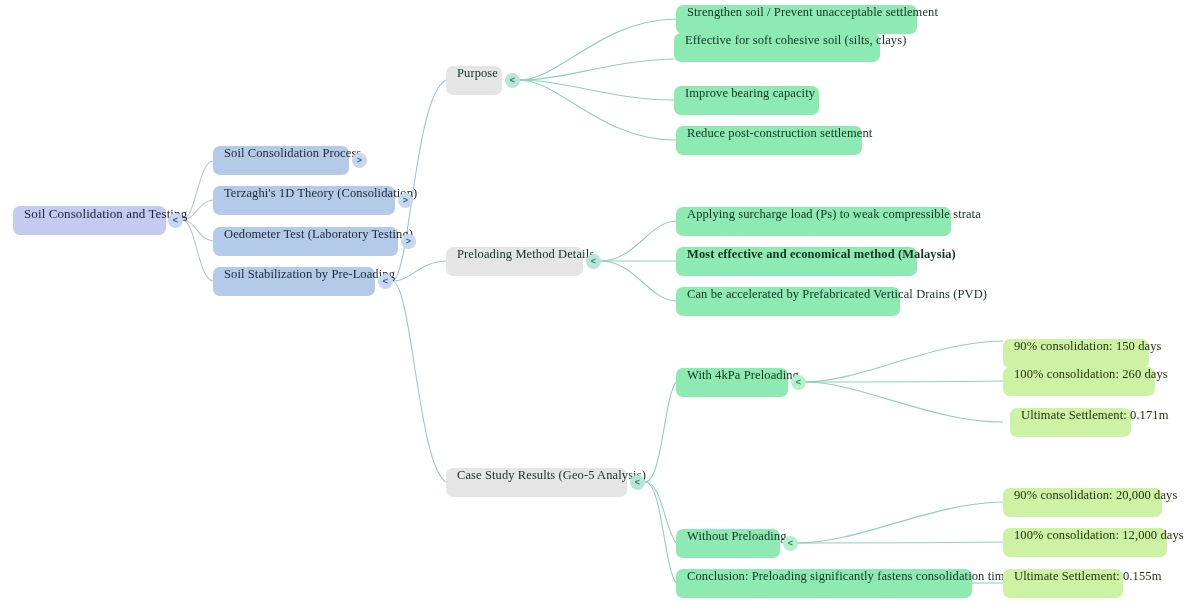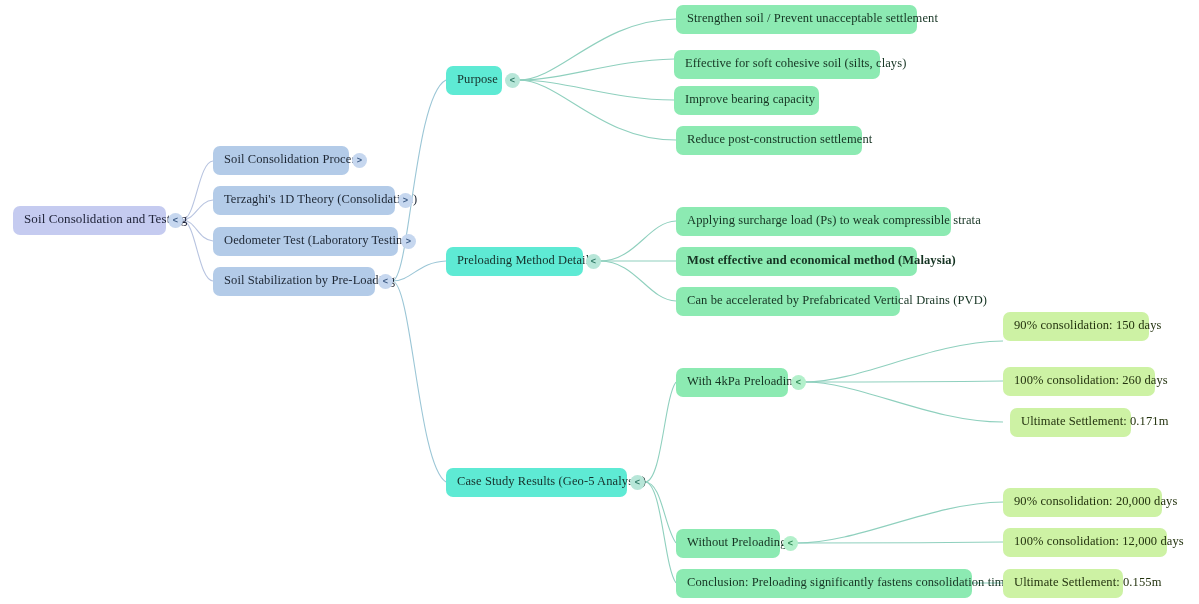--- a/index.html
+++ b/index.html
@@ -1,25 +1,25 @@
 <!DOCTYPE html>
 <html><head>
 <meta charset="utf-8">
 <style>
   html,body{margin:0;padding:0;background:#ffffff;}
   body{width:1199px;height:604px;position:relative;overflow:hidden;
        font-family:"Liberation Serif","DejaVu Serif",serif;}
   #canvas{position:absolute;left:0;top:0;width:1199px;height:604px;}
   svg.links{position:absolute;left:0;top:0;width:1199px;height:604px;pointer-events:none;}
   .node{position:absolute;box-sizing:border-box;border-radius:7px;
-        display:flex;align-items:flex-end;white-space:nowrap;
-        font-size:12.5px;color:#1d2a2a;padding:8px 11px;letter-spacing:.1px;}
+        display:flex;align-items:flex-start;white-space:nowrap;
+        font-size:12.5px;color:#1d2a2a;padding:0 11px;letter-spacing:.1px;}
   .node.root{background:#c5cbf0;color:#20243a;font-size:13px;}
   .node.lvl2{background:#b3cbe8;color:#1d2633;}
-  .node.lvl3{background:#5eead4;color:#16302b;}
+  .node.lvl3{background:#e5e5e5;color:#16302b;}
   .node.lvl4{background:#8ceab2;color:#153322;}
   .node.lvl5{background:#cdf2a4;color:#24330f;}
   .toggle{position:absolute;width:15px;height:15px;border-radius:50%;
           display:flex;align-items:center;justify-content:center;
           font-family:"Liberation Sans","DejaVu Sans",sans-serif;
           font-size:9px;font-weight:bold;line-height:1;box-sizing:border-box;}
   .toggle.blue{background:#c6d7ef;color:#3c5a84;}
   .toggle.teal{background:#b7e6d8;color:#2f7a66;}
   .toggle.green{background:#b3f0cb;color:#2f8a55;}
 </style>
@@ -120,21 +120,21 @@
   <div class="node lvl3" style="left:446px;top:468px;width:181px;height:29px;">
     <span>Case Study Results (Geo-5 Analysis)</span>
   </div>
   <div class="toggle teal" style="left:630px;top:475px;">
     <span>&lt;</span>
   </div>
 
   <div class="node lvl4" style="left:676px;top:5px;width:241px;height:29px;">
     <span>Strengthen soil / Prevent unacceptable settlement</span>
   </div>
-  <div class="node lvl4" style="left:674px;top:50px;width:206px;height:29px;">
+  <div class="node lvl4" style="left:674px;top:33px;width:206px;height:29px;">
     <span>Effective for soft cohesive soil (silts, clays)</span>
   </div>
   <div class="node lvl4" style="left:674px;top:86px;width:145px;height:29px;">
     <span>Improve bearing capacity</span>
   </div>
   <div class="node lvl4" style="left:676px;top:207px;width:275px;height:29px;">
     <span>Applying surcharge load (Ps) to weak compressible strata</span>
   </div>
 
   <div class="node lvl4" style="left:676px;top:126px;width:186px;height:29px;">
@@ -158,21 +158,21 @@
     <span>Without Preloading</span>
   </div>
   <div class="toggle green" style="left:783px;top:536px;">
     <span>&lt;</span>
   </div>
 
   <div class="node lvl4" style="left:676px;top:569px;width:296px;height:29px;">
     <span>Conclusion: Preloading significantly fastens consolidation time</span>
   </div>
 
-  <div class="node lvl5" style="left:1003px;top:312px;width:146px;height:29px;">
+  <div class="node lvl5" style="left:1003px;top:339px;width:146px;height:29px;">
     <span>90% consolidation: 150 days</span>
   </div>
   <div class="node lvl5" style="left:1003px;top:367px;width:152px;height:29px;">
     <span>100% consolidation: 260 days</span>
   </div>
   <div class="node lvl5" style="left:1010px;top:408px;width:121px;height:29px;">
     <span>Ultimate Settlement: 0.171m</span>
   </div>
 
   <div class="node lvl5" style="left:1003px;top:488px;width:159px;height:29px;">

